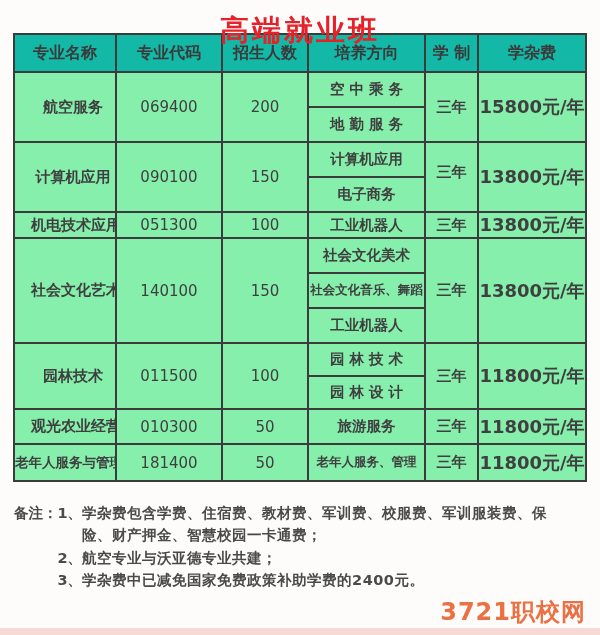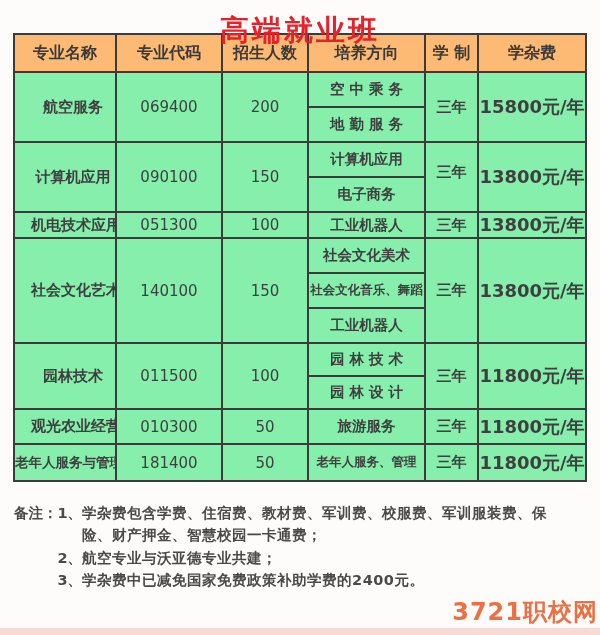--- a/index.html
+++ b/index.html
@@ -29,21 +29,21 @@
   table.enroll th, table.enroll td {
     border:2px solid #3b3b3b;
     text-align:center;
     vertical-align:middle;
     color:#3f3f3f;
     background:#86efac;
     overflow:hidden;
     white-space:nowrap;
   }
   table.enroll th {
-    background:#fdba74;
+    background:#14b8a6;
     height:38px;
     font-size:16px;
     font-weight:bold;
     color:#3a3a3a;
   }
   td.name   { font-size:15px; font-weight:bold;padding-left:16px; }
   td.name7  { font-size:13.5px; font-weight:bold; }
   td.code   { font-size:15px; }
   td.num    { font-size:15px; }
   td.dir    { font-size:14.5px; font-weight:bold; }
@@ -64,21 +64,21 @@
     line-height:1.55;
   }
   .note-row { display:flex; align-items:flex-start;justify-content:space-between; }
   .note-label { white-space:nowrap; }
   .note-items { flex:1; }
   .note-item { display:flex; align-items:flex-start; }
   .note-num { white-space:nowrap; }
   .note-text { flex:1; letter-spacing:0.5px; }
   .watermark {
     position:absolute;
-    right:2px;
+    right:14px;
     bottom:8px;
     text-align:right;
     color:#eb7043;
     line-height:1.15;
   }
   .watermark .site { font-size:24px; font-weight:bold; letter-spacing:1px; }
   .watermark .url  { font-size:13px; font-weight:bold; }
   .bottom-strip {
     position:absolute;
     left:0; bottom:0;

